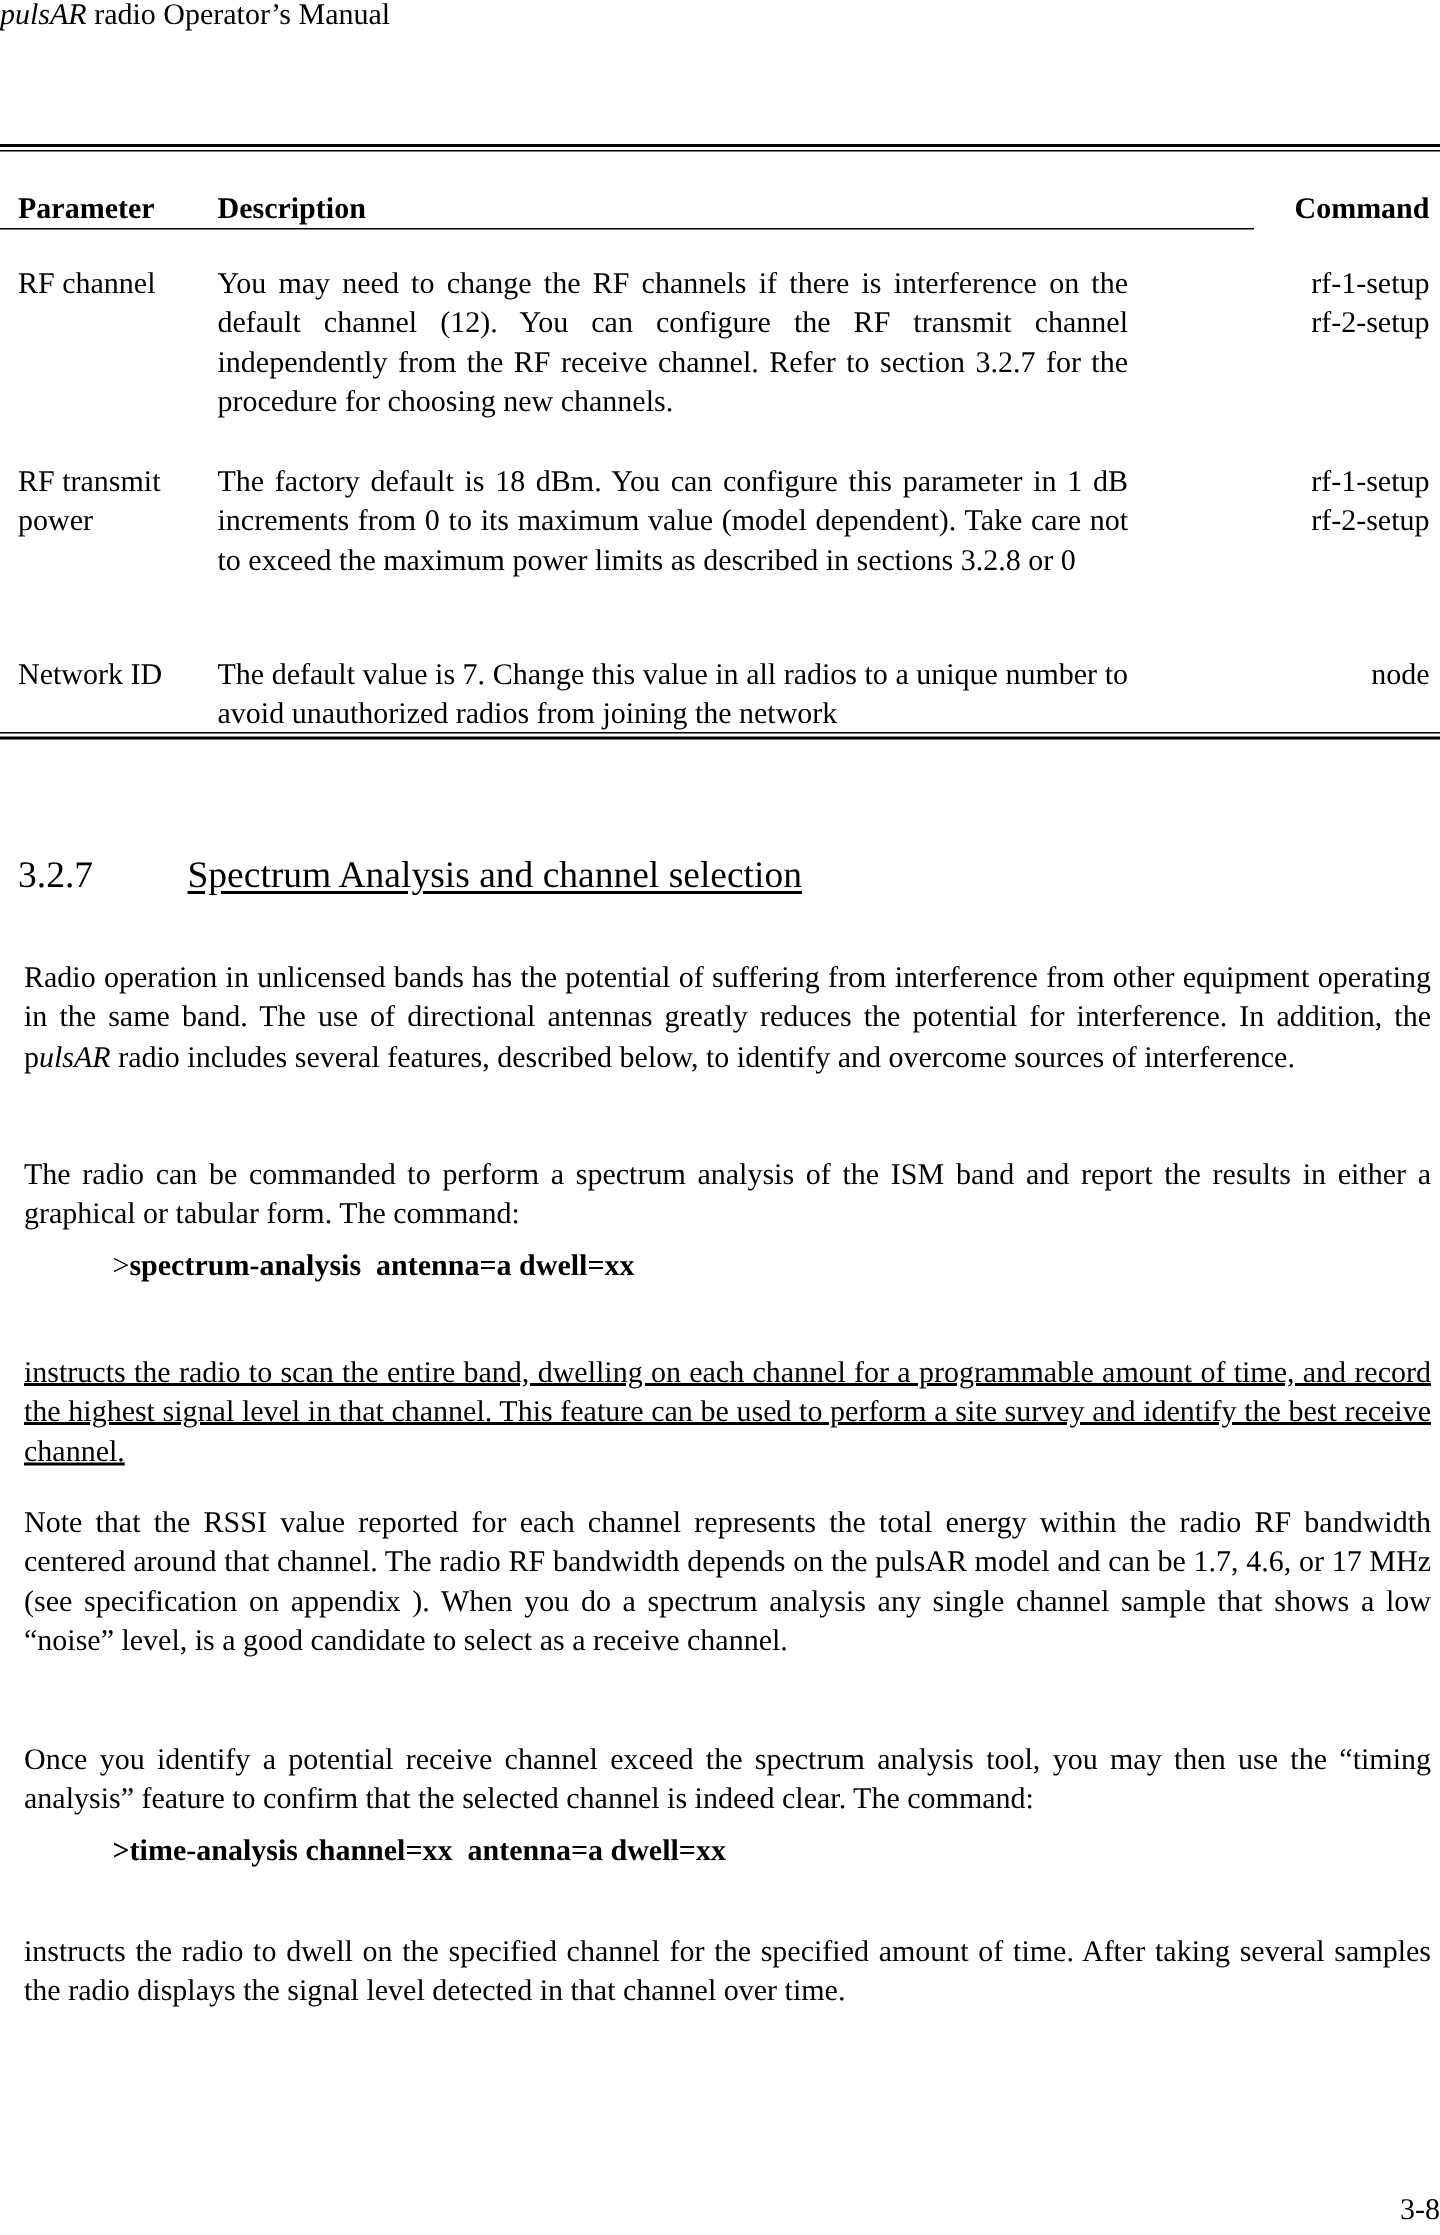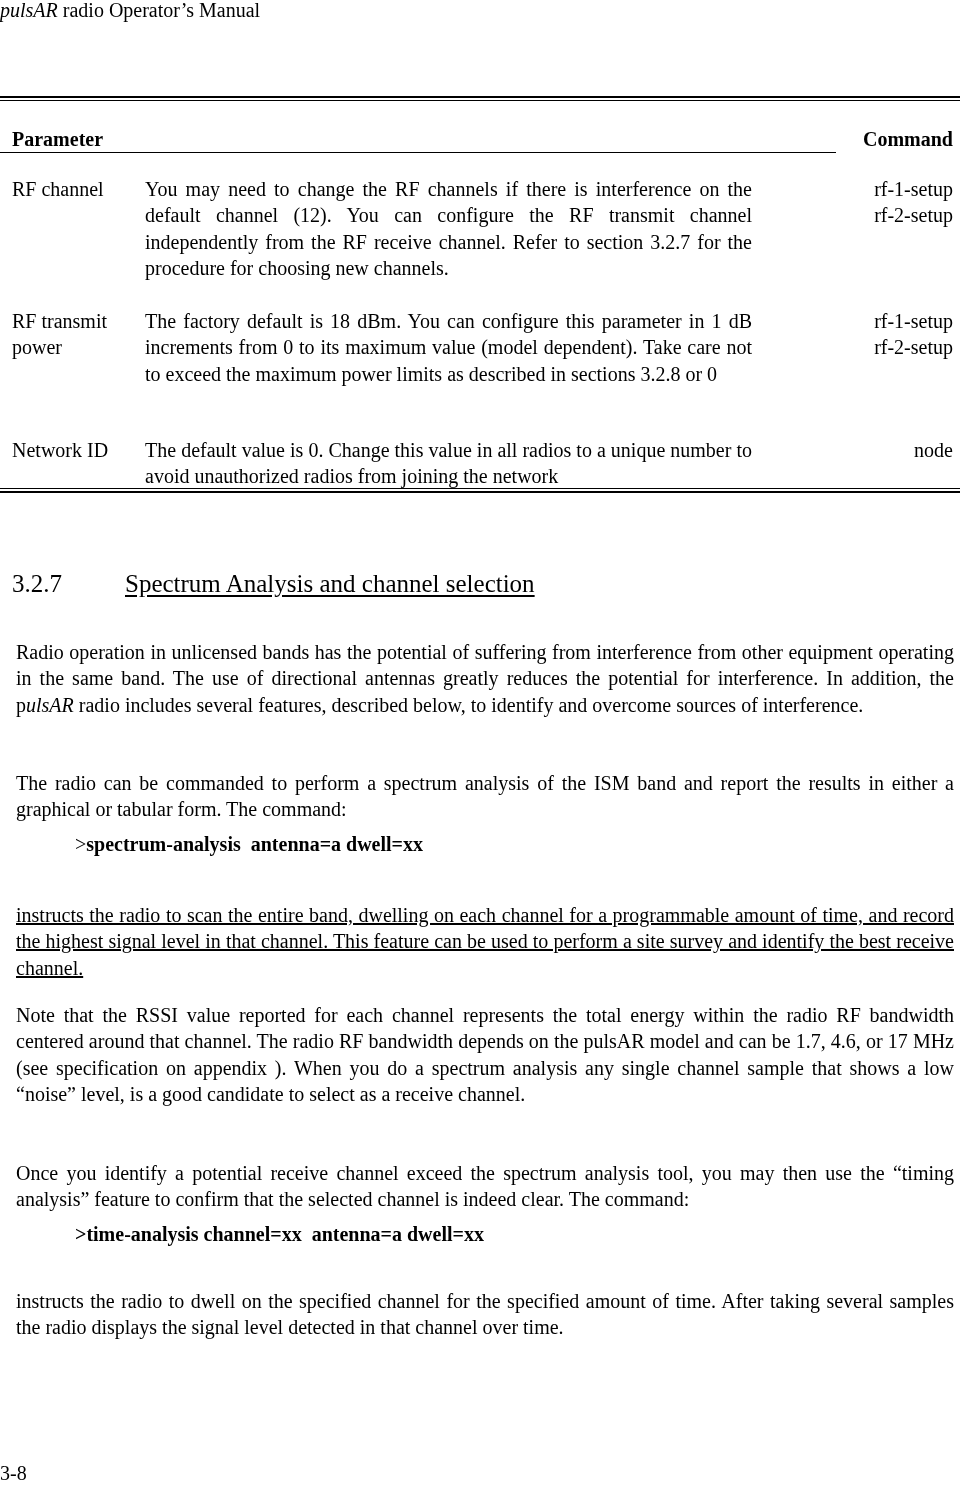--- a/index.html
+++ b/index.html
@@ -105,35 +105,36 @@
   }
   .cmd1 { top: 831px; }
   .cmd2 { top: 1221px; }
   .cmd1 .gt { font-weight: normal; }
 
   .page-number {
     position: absolute;
     left: 0;
     width: 960px;
     top: 1462px;
-    text-align: left;
+    text-align: right;
     line-height: 22px;
   }
 </style>
 </head>
 <body>
 
 <div class="page-header" style="left:0;top:0;">
   <i>pulsAR</i><span> radio Operator’s Manual</span>
 </div>
 
 <div class="table-top-rule"></div>
 
 <div class="table-header">
   <span class="cell col-param">Parameter</span>
+  <span class="cell col-desc">Description</span>
   <span class="cell col-cmd">Command</span>
 </div>
 
 <div class="row row-1">
   <div class="cell col-param">RF channel</div>
   <div class="cell col-desc">You may need to change the RF channels if there is interference on the default channel (12).  You can configure the RF transmit channel independently from the RF receive channel.  Refer to section 3.2.7 for the procedure for choosing new channels.</div>
   <div class="cell col-cmd">
     <div>rf-1-setup</div>
     <div>rf-2-setup</div>
   </div>
@@ -143,21 +144,21 @@
   <div class="cell col-param" style="width:115px;">RF transmit power</div>
   <div class="cell col-desc">The factory default is 18 dBm.  You can configure this parameter in 1 dB increments from 0 to its maximum value (model dependent).  Take care not to exceed the maximum power limits as described in sections 3.2.8 or 0</div>
   <div class="cell col-cmd">
     <div>rf-1-setup</div>
     <div>rf-2-setup</div>
   </div>
 </div>
 
 <div class="row row-3">
   <div class="cell col-param">Network ID</div>
-  <div class="cell col-desc">The default value is 0.  Change this value in all radios to a unique number to avoid unauthorized radios from joining the network</div>
+  <div class="cell col-desc">The default value is 7.  Change this value in all radios to a unique number to avoid unauthorized radios from joining the network</div>
   <div class="cell col-cmd">
     <div>node</div>
   </div>
 </div>
 
 <div class="table-bottom-rule"></div>
 
 <div class="section-heading">
   <span class="num">3.2.7</span><span>Spectrum Analysis and channel selection</span>
 </div>

